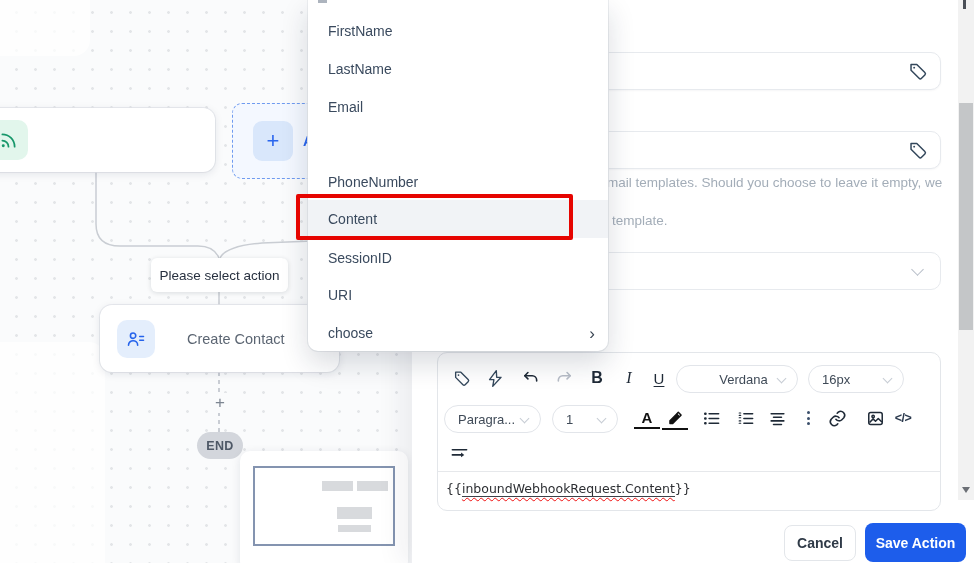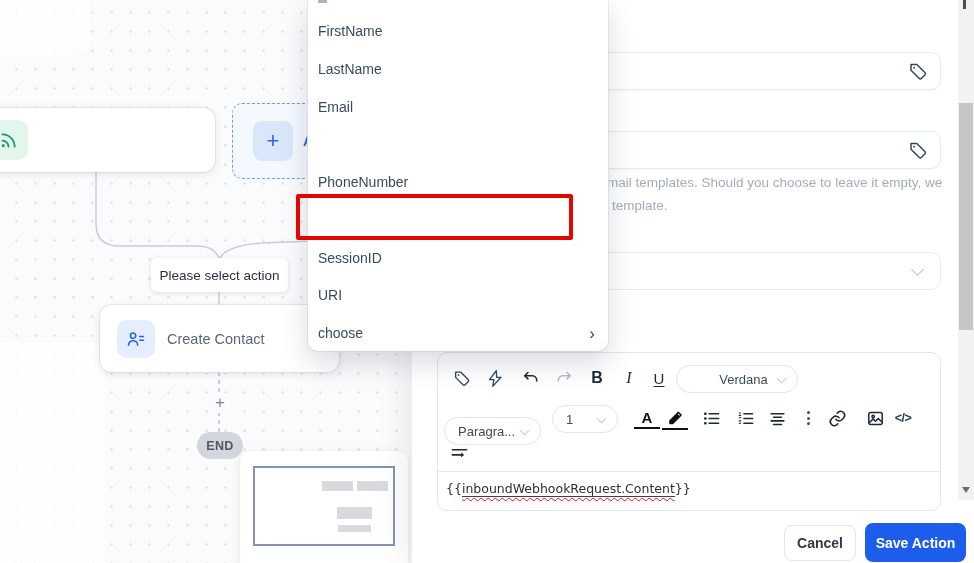--- a/index.html
+++ b/index.html
@@ -33,21 +33,21 @@
   .add-plus { width:40px; height:40px; border-radius:9px; background:#d9e7fb; color:#2a66ee;
     font-size:22px; font-weight:400; display:flex; align-items:center; justify-content:center; }
   .add-label { margin-left:10px; color:#2a66ee; font-size:14px; font-weight:700; }
 
   .select-action { position:absolute; left:151px; top:258px; width:137px; height:34px;
     background:#fff; border-radius:6px; box-shadow:0 1px 5px rgba(15,25,45,.14);
     display:flex; align-items:center; justify-content:center; font-size:13.5px; color:#27303f; }
 
   .contact { left:100px; top:305px; width:239px; height:67px; padding-left:17px; }
   .contact .node-icon { width:38px; height:38px; }
-  .contact-label { margin-left:12px; font-size:14.5px; color:#5b6572; }
+  .contact-label { margin-left:32px; font-size:14.5px; color:#5b6572; }
 
   .plus-conn { position:absolute; left:209px; top:393px; width:22px; height:20px;
     background:#fafbfc; color:#7c8591; font-size:17px; text-align:center; line-height:20px; cursor:pointer; }
   .end-badge { position:absolute; left:197px; top:432px; width:46px; height:27px;
     background:#d3d6dc; border-radius:14px; color:#4e5866; font-size:12.5px; font-weight:700;
     display:flex; align-items:center; justify-content:center; letter-spacing:.3px; }
 
   .preview-card { position:absolute; left:240px; top:451px; width:168px; height:120px;
     background:#fff; border-radius:10px; box-shadow:0 2px 10px rgba(20,30,55,.10); }
   .preview-frame { position:absolute; left:13px; top:15px; width:142px; height:80px;
@@ -61,21 +61,21 @@
   
   .panel { position:absolute; left:412px; top:0; width:562px; height:563px; background:#fff;
     box-shadow:-10px 0 26px rgba(25,35,60,.07); z-index:2; }
   .field { position:absolute; left:25px; width:504px; height:38px; background:#fff;
     border:1px solid #e7eaee; border-radius:10px; box-shadow:0 1px 2px rgba(16,24,40,.04); }
   .f1 { top:52px; } .f2 { top:131px; }
   .field input { position:absolute; inset:0; border:none; outline:none; background:transparent;
     padding:0 40px 0 12px; font-size:13.5px; color:#333; border-radius:10px; }
   .tag-ico { position:absolute; right:12px; top:8px; width:21px; height:21px; color:#33475b; }
   .hint { position:absolute; font-size:13.5px; color:#a3adb8; white-space:nowrap; }
-  .hint1 { left:195px; top:175px; } .hint2 { left:200px; top:198px;text-align:center; }
+  .hint1 { left:195px; top:175px; } .hint2 { left:200px; top:213px;text-align:center; }
 
   .select-box { position:absolute; left:25px; top:252px; width:504px; height:38px;
     border:1px solid #e7eaee; border-radius:10px; background:#fff; cursor:pointer; }
   .chev { position:absolute; width:9px; height:9px; border-right:1.8px solid #b7bec8;
     border-bottom:1.8px solid #b7bec8; transform:rotate(45deg); }
   .select-box .chev { right:18px; top:12px; }
 
   .editor { position:absolute; left:25px; top:352px; width:504px; height:159px;
     border:1px solid #e3e6ea; border-radius:10px; background:#fff; }
   .tb { position:absolute; width:26px; height:26px; border:none; background:transparent;
@@ -114,21 +114,21 @@
   .sb-thumb { position:absolute; left:547px; top:103px; width:14px; height:227px; background:#c4c6c8; cursor:grab; }
   .sb-tick { position:absolute; left:551px; top:0; width:3px; height:9px; background:#4a4f57; }
   .sb-down { position:absolute; left:550px; top:487px; width:0; height:0;
     border-left:4.5px solid transparent; border-right:4.5px solid transparent; border-top:6px solid #6b6f75; }
 
   
   .dropdown { position:absolute; left:308px; top:0; width:300px; height:351px; background:#fff;
     border-radius:0 0 10px 10px; box-shadow:0 12px 28px rgba(20,30,55,.16), 0 0 0 1px rgba(235,237,240,.9);
     z-index:10; overflow:hidden; }
   .dd-item { position:absolute; left:0; width:300px; height:38px; display:flex; align-items:center;
-    padding-left:10px; font-size:14px; color:#3a4a5e; cursor:pointer; }
+    padding-left:20px; font-size:14px; color:#3a4a5e; cursor:pointer; }
   .dd-item.hl { background:#f1f3f6; }
   .dd-sub { position:absolute; right:13px; font-size:17px; color:#3b4654; line-height:1; }
   .dd-frag { position:absolute; left:10px; top:0; width:9px; height:3px; background:#8a94a2; opacity:.7; }
 
   
   .annotation { position:absolute; left:296px; top:194px; width:277px; height:46px;
     border:4px solid #e60400; border-radius:2px; z-index:20; pointer-events:none; }
 </style>
 </head>
 <body>
@@ -237,22 +237,26 @@
             <path d="M20.5 8.5 h-9.5 a5.5 5.5 0 0 0 -5.5 5.5 v1"></path>
         </svg>
       </button>
       <button class="tb row1 b-btn" style="left:146px">B</button>
       <button class="tb row1 i-btn" style="left:178px">I</button>
       <button class="tb row1 u-btn" style="left:208px">U</button>
       <div class="pill" style="left:238px; top:12px; width:122px;justify-content:center;">
         <span>Verdana</span>
         <span class="chev"></span>
       </div>
-
-      <div class="pill" style="left:6px; top:64px; width:97px;">
+      <div class="pill" style="left:370px; top:12px; width:96px;">
+        <span>16px</span>
+        <span class="chev"></span>
+      </div>
+
+      <div class="pill" style="left:6px; top:52px; width:97px;">
         <span>Paragra...</span>
         <span class="chev"></span>
       </div>
       <div class="pill" style="left:114px; top:52px; width:66px;">
         <span>1</span>
         <span class="chev"></span>
       </div>
       <button class="tb acolor" style="left:196px">A</button>
       <button class="tb marker-btn" style="left:224px">
         <svg viewBox="0 0 24 24" fill="none" stroke="#111" stroke-width="1.8" stroke-linejoin="round">
@@ -325,20 +329,23 @@
       </div>
     <div class="dd-item" style="top:50px">
         <span>LastName</span>
       </div>
     <div class="dd-item" style="top:88px">
         <span>Email</span>
       </div>
     <div class="dd-item" style="top:163px">
         <span>PhoneNumber</span>
       </div>
+    <div class="dd-item hl" style="top:200px">
+        <span>Content</span>
+      </div>
     <div class="dd-item" style="top:239px">
         <span>SessionID</span>
       </div>
     <div class="dd-item" style="top:276px">
         <span>URI</span>
       </div>
     <div class="dd-item" style="top:314px">
       <span>choose</span>
       <span class="dd-sub">›</span>
     </div>

